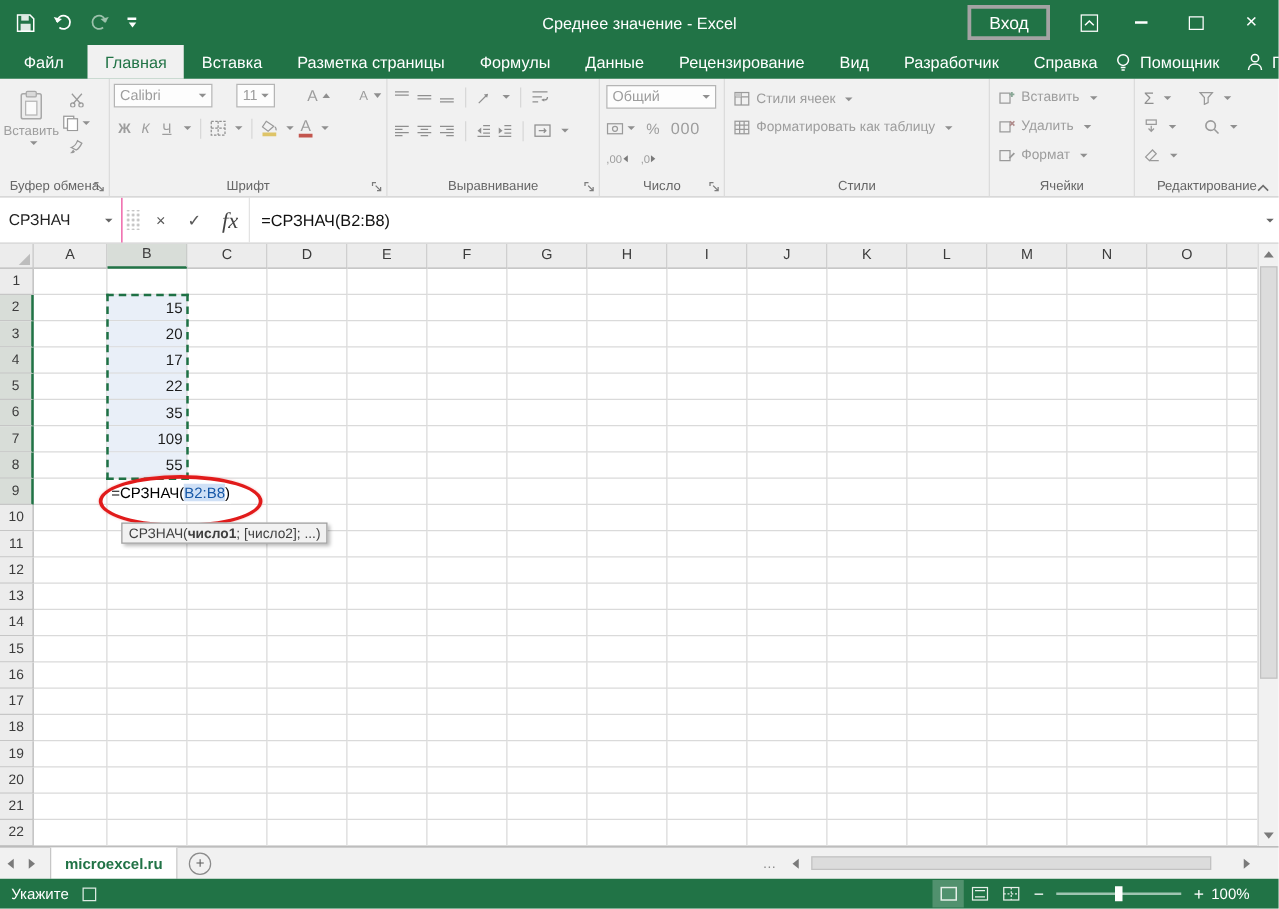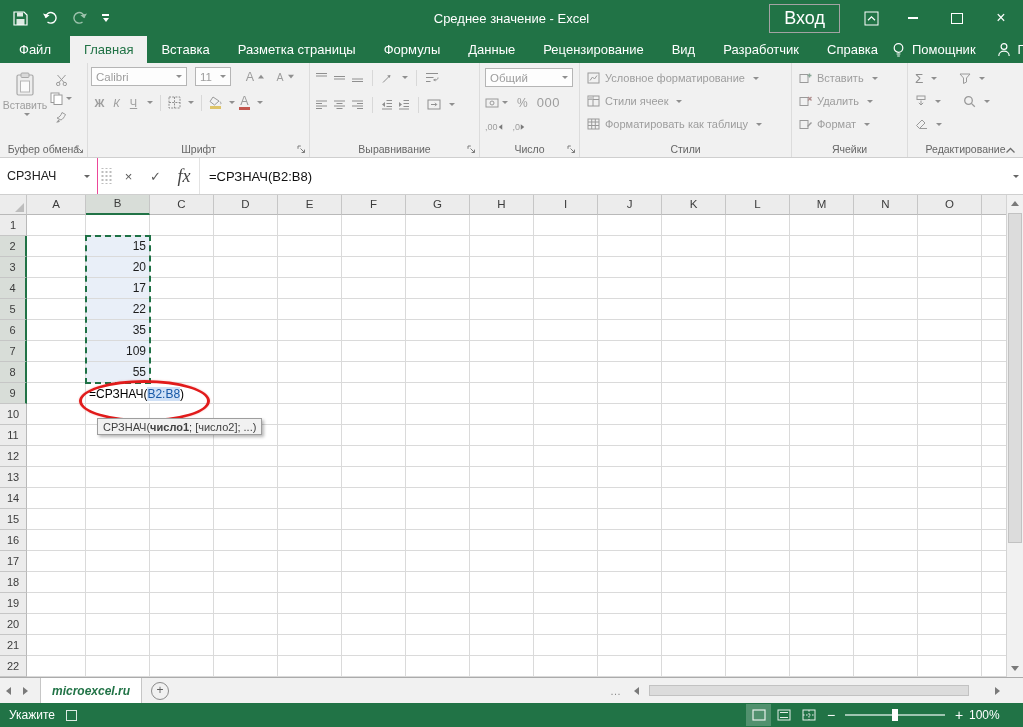--- a/index.html
+++ b/index.html
@@ -7,21 +7,21 @@
 svg{display:block;}
 
 #titlebar{position:absolute;top:0;left:0;right:0;height:36px;background:#217346;color:#fff;display:flex;align-items:center;z-index:5;}
 .qat{display:flex;align-items:center;gap:14px;padding-left:13px;z-index:2;}
 .qbtn{display:flex;align-items:center;justify-content:center;}
 .qatmore{display:flex;flex-direction:column;align-items:center;gap:2px;}
 .qatmore .bar{width:7px;height:1.5px;background:#fff;}
 .qcaret{width:0;height:0;border-left:3.5px solid transparent;border-right:3.5px solid transparent;border-top:4px solid #fff;}
 #title{position:absolute;left:0;right:0;top:0;height:36px;display:flex;align-items:center;justify-content:center;font-size:13px;pointer-events:none;}
 .winctrl{margin-left:auto;display:flex;align-items:center;height:36px;}
-#signin{border:1px solid #a3a3a3;font-size:18px;padding:3px 14px;margin-right:24px;}
+#signin{border:3px solid #a3a3a3;font-size:14px;padding:3px 14px;margin-right:24px;}
 #ribbondisp{margin-right:12px;}
 .wbtn{width:44px;height:36px;display:flex;align-items:center;justify-content:center;font-size:16px;}
 .maxbox{width:10px;height:9px;border:1.2px solid #fff;}
 .minbar{width:10px;height:1.4px;background:#fff;display:block;}
 
 #tabrow{position:absolute;top:36px;left:0;right:0;height:27px;background:#217346;display:flex;align-items:stretch;color:#fff;font-size:13px;z-index:4;}
 .ftab{display:flex;align-items:center;padding:0 19px;}
 #rtabs{display:flex;align-items:stretch;}
 .rtab{display:flex;align-items:center;padding:0 14px;white-space:nowrap;}
 .rtab.active{background:#f1f1f1;color:#217346;}
@@ -89,21 +89,21 @@
 #b9formula .rangesel{background:#cfe0f6;color:#1758a7;}
 #oval{position:absolute;left:79px;top:185px;width:125px;height:36px;border:3px solid #e11b1b;border-radius:50%;pointer-events:none;box-shadow:0 0 2px rgba(224,27,27,.3);}
 #ftip{position:absolute;left:97px;top:223px;background:#f1f1f1;border:1px solid #9e9e9e;box-shadow:2px 2px 3px rgba(0,0,0,.28);font-size:11px;color:#3f3f3f;padding:1.5px 5px;white-space:nowrap;}
 #vscroll{position:absolute;top:195px;right:0;width:17px;height:482px;background:#f1f1f1;border-left:1px solid #d4d4d4;box-sizing:border-box;z-index:1;}
 .sa{height:17px;display:flex;align-items:center;justify-content:center;}
 #vthumb{position:absolute;left:1px;top:18px;width:14px;height:330px;background:#dcdcdc;border:1px solid #c2c2c2;box-sizing:border-box;}
 .sabottom{position:absolute;bottom:0;left:0;right:0;}
 
 #sheetbar{position:absolute;top:677px;left:0;right:0;height:26px;background:#f1f1f1;border-top:1px solid #ababab;display:flex;align-items:center;box-sizing:border-box;z-index:2;}
 .snav{width:17px;display:flex;align-items:center;justify-content:center;}
-#sheettab{height:25px;background:#fff;border-left:1px solid #c6c6c6;border-right:1px solid #c6c6c6;display:flex;align-items:center;padding:0 11px;font-size:12px;font-weight:bold;color:#217346;margin-left:6px;box-sizing:border-box;font-style:italic;}
+#sheettab{height:25px;background:#fff;border-left:1px solid #c6c6c6;border-right:1px solid #c6c6c6;display:flex;align-items:center;padding:0 11px;font-size:12px;font-weight:bold;color:#217346;margin-left:6px;box-sizing:border-box;}
 #addsheet{width:16px;height:16px;border:1px solid #8b8b8b;border-radius:50%;color:#5f5f5f;font-size:12px;line-height:14px;text-align:center;margin-left:9px;}
 #hscrollwrap{margin-left:auto;display:flex;align-items:center;gap:2px;padding-right:17px;}
 #hsdots{color:#8a8a8a;font-size:11px;margin-right:4px;letter-spacing:1px;}
 #hstrack{width:340px;height:13px;background:#f1f1f1;position:relative;}
 #hsthumb{position:absolute;left:2px;top:1px;width:320px;height:11px;background:#dcdcdc;border:1px solid #c2c2c2;box-sizing:border-box;}
 
 #statusbar{position:absolute;top:703px;left:0;right:0;bottom:0;background:#217346;color:#fff;display:flex;align-items:center;font-size:12px;z-index:5;}
 #mode{padding-left:9px;}
 #macro{width:11px;height:11px;border:1.3px solid #dcebe2;margin-left:11px;box-sizing:border-box;display:inline-block;}
 .statright{margin-left:auto;display:flex;align-items:center;}
@@ -232,21 +232,21 @@
     <div class="glabel">Буфер обмена</div>
     <span class="dlg">
         <svg width="9" height="9" viewBox="0 0 9 9">
           <path d="M1 3.8V1h2.8" fill="none" stroke="#7c7c7c"></path>
           <path d="M3.5 3.5L7.5 7.5M7.5 4.6v2.9H4.6" fill="none" stroke="#7c7c7c"></path>
         </svg>
       </span>
   </div>
 
   <div class="rgroup" id="g-font">
-    <div class="rrow" style="gap:8px;margin-top:1px;">
+    <div class="rrow" style="gap:19px;margin-top:1px;">
       <div class="combo" style="width:96px;">
           <span>Calibri</span>
           <span class="caret"></span>
         </div>
       <div class="combo" style="width:36px;">
           <span>11</span>
           <span class="caret"></span>
         </div>
       <span class="micon" style="margin-left:4px;">
           <span class="fontletter">А</span>
@@ -408,28 +408,20 @@
     <div class="glabel">Число</div>
     <span class="dlg">
         <svg width="9" height="9" viewBox="0 0 9 9">
           <path d="M1 3.8V1h2.8" fill="none" stroke="#7c7c7c"></path>
           <path d="M3.5 3.5L7.5 7.5M7.5 4.6v2.9H4.6" fill="none" stroke="#7c7c7c"></path>
         </svg>
       </span>
   </div>
 
   <div class="rgroup" id="g-styles">
-    <div class="stylerow" style="margin-top:2px;">
-      <svg width="13" height="12" viewBox="0 0 13 12">
-          <rect x="1" y="1" width="11" height="10" fill="none" stroke="#9a9a9a"></rect>
-          <path d="M3 8.5L5.5 5l2 2L10 3.5" fill="none" stroke="#9a9a9a"></path>
-        </svg>
-      <span>Условное форматирование</span>
-        <span class="caret"></span>
-    </div>
     <div class="stylerow" style="margin-top:3px;">
       <svg width="13" height="12" viewBox="0 0 13 12">
           <rect x="1" y="1" width="11" height="10" fill="none" stroke="#9a9a9a"></rect>
           <path d="M1 4.5h11M6 1v10" stroke="#9a9a9a"></path>
           <rect x="1.5" y="1.5" width="4.5" height="3" fill="#c9c9c9"></rect>
         </svg>
       <span>Стили ячеек</span>
         <span class="caret"></span>
     </div>
     <div class="stylerow" style="margin-top:3px;">

